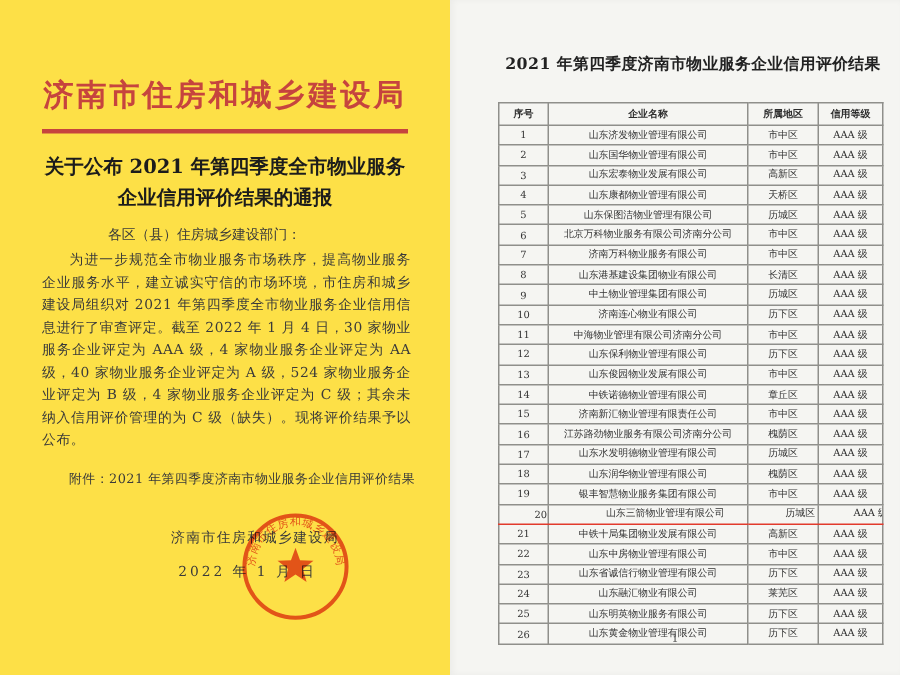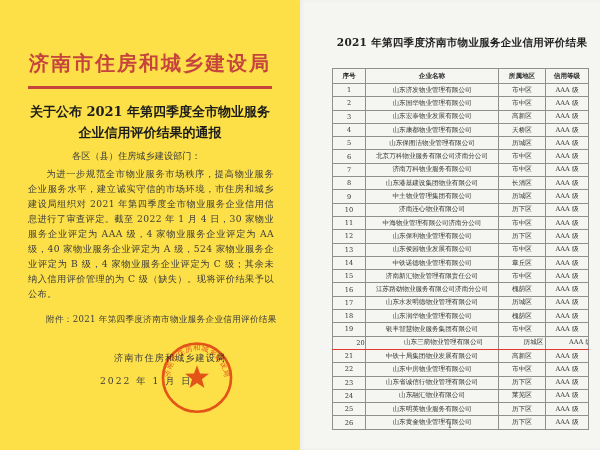--- a/index.html
+++ b/index.html
@@ -36,21 +36,21 @@
   }
   .attachment-line{
     position:absolute;left:46px;top:314px;width:240px;
     color:#3a3a3a;font-size:8.6px;letter-spacing:0.3px;
   }
   .signature-agency{
     position:absolute;left:100px;top:352px;width:140px;text-align:center;
     color:#3a3a3a;font-size:9.2px;letter-spacing:1px;
   }
   .signature-date{
-    position:absolute;left:100px;top:375px;width:130px;text-align:left;
+    position:absolute;left:100px;top:375px;width:130px;text-align:center;
     color:#3a3a3a;font-size:9.2px;letter-spacing:2px;
   }
   .seal{
     position:absolute;left:160px;top:340px;width:74px;height:74px;
     mix-blend-mode:multiply;opacity:0.88;
   }
 
   
   .table-title{
     position:absolute;left:300px;top:36px;width:300px;text-align:center;

